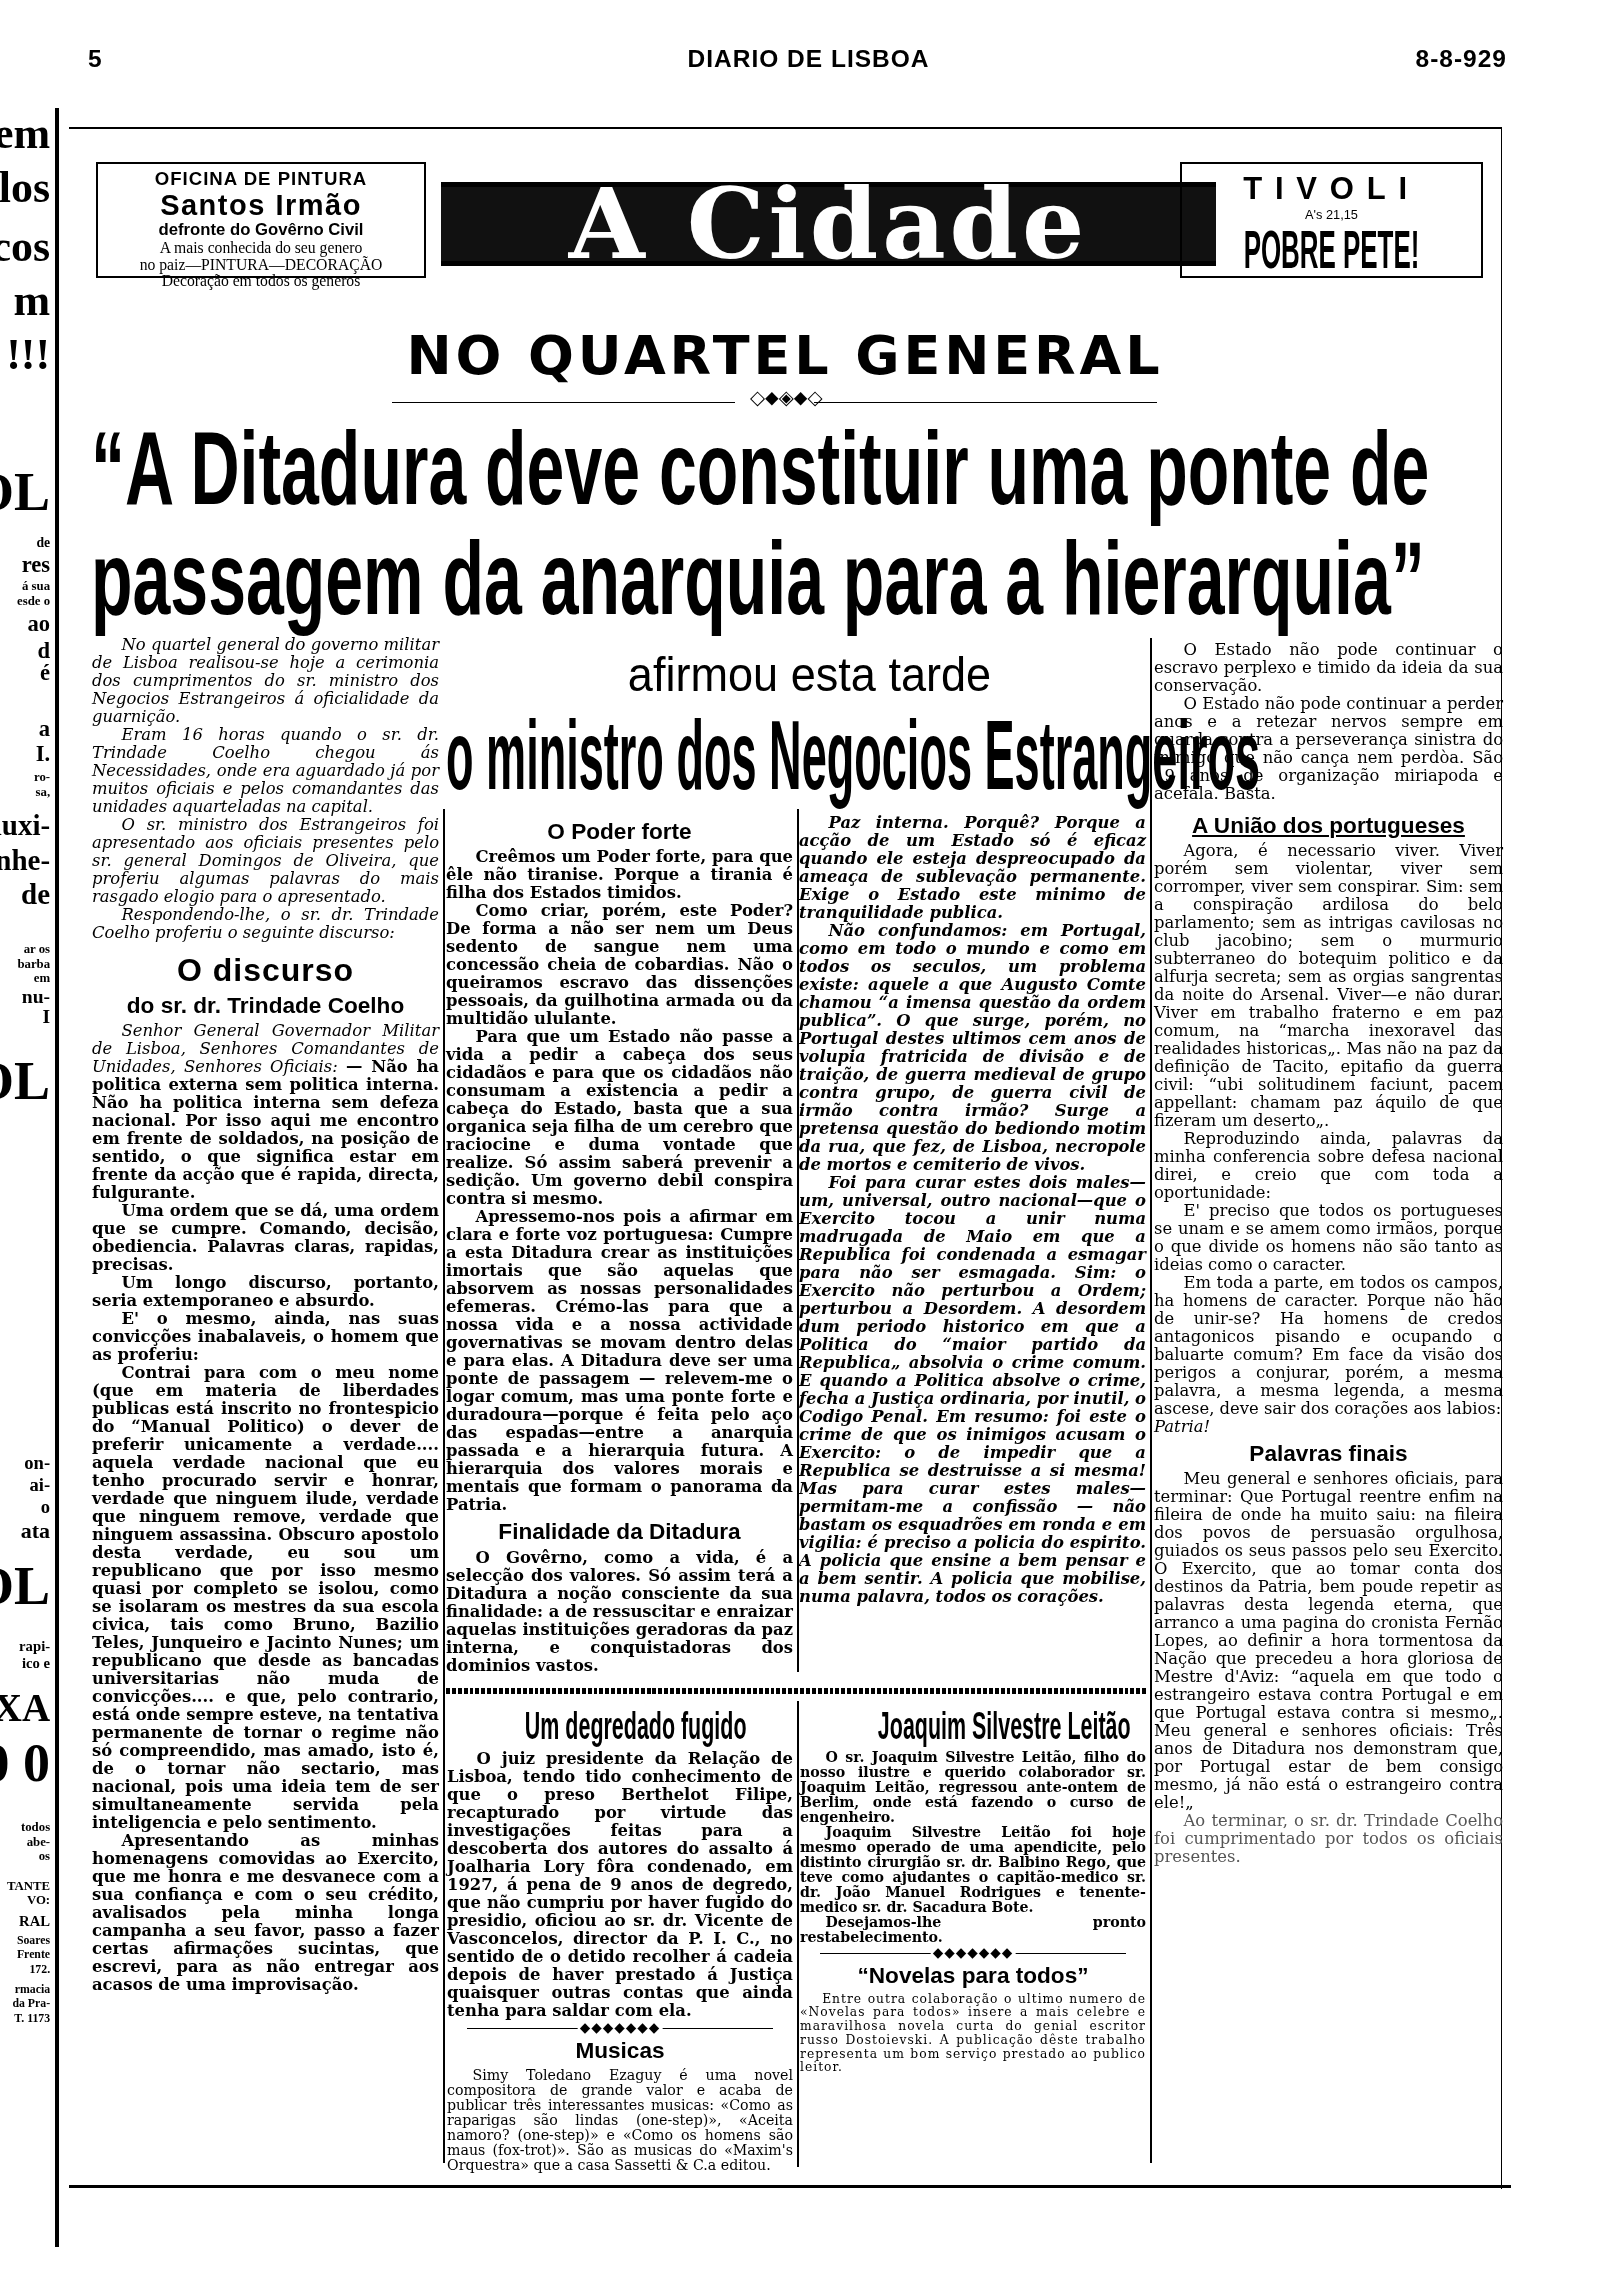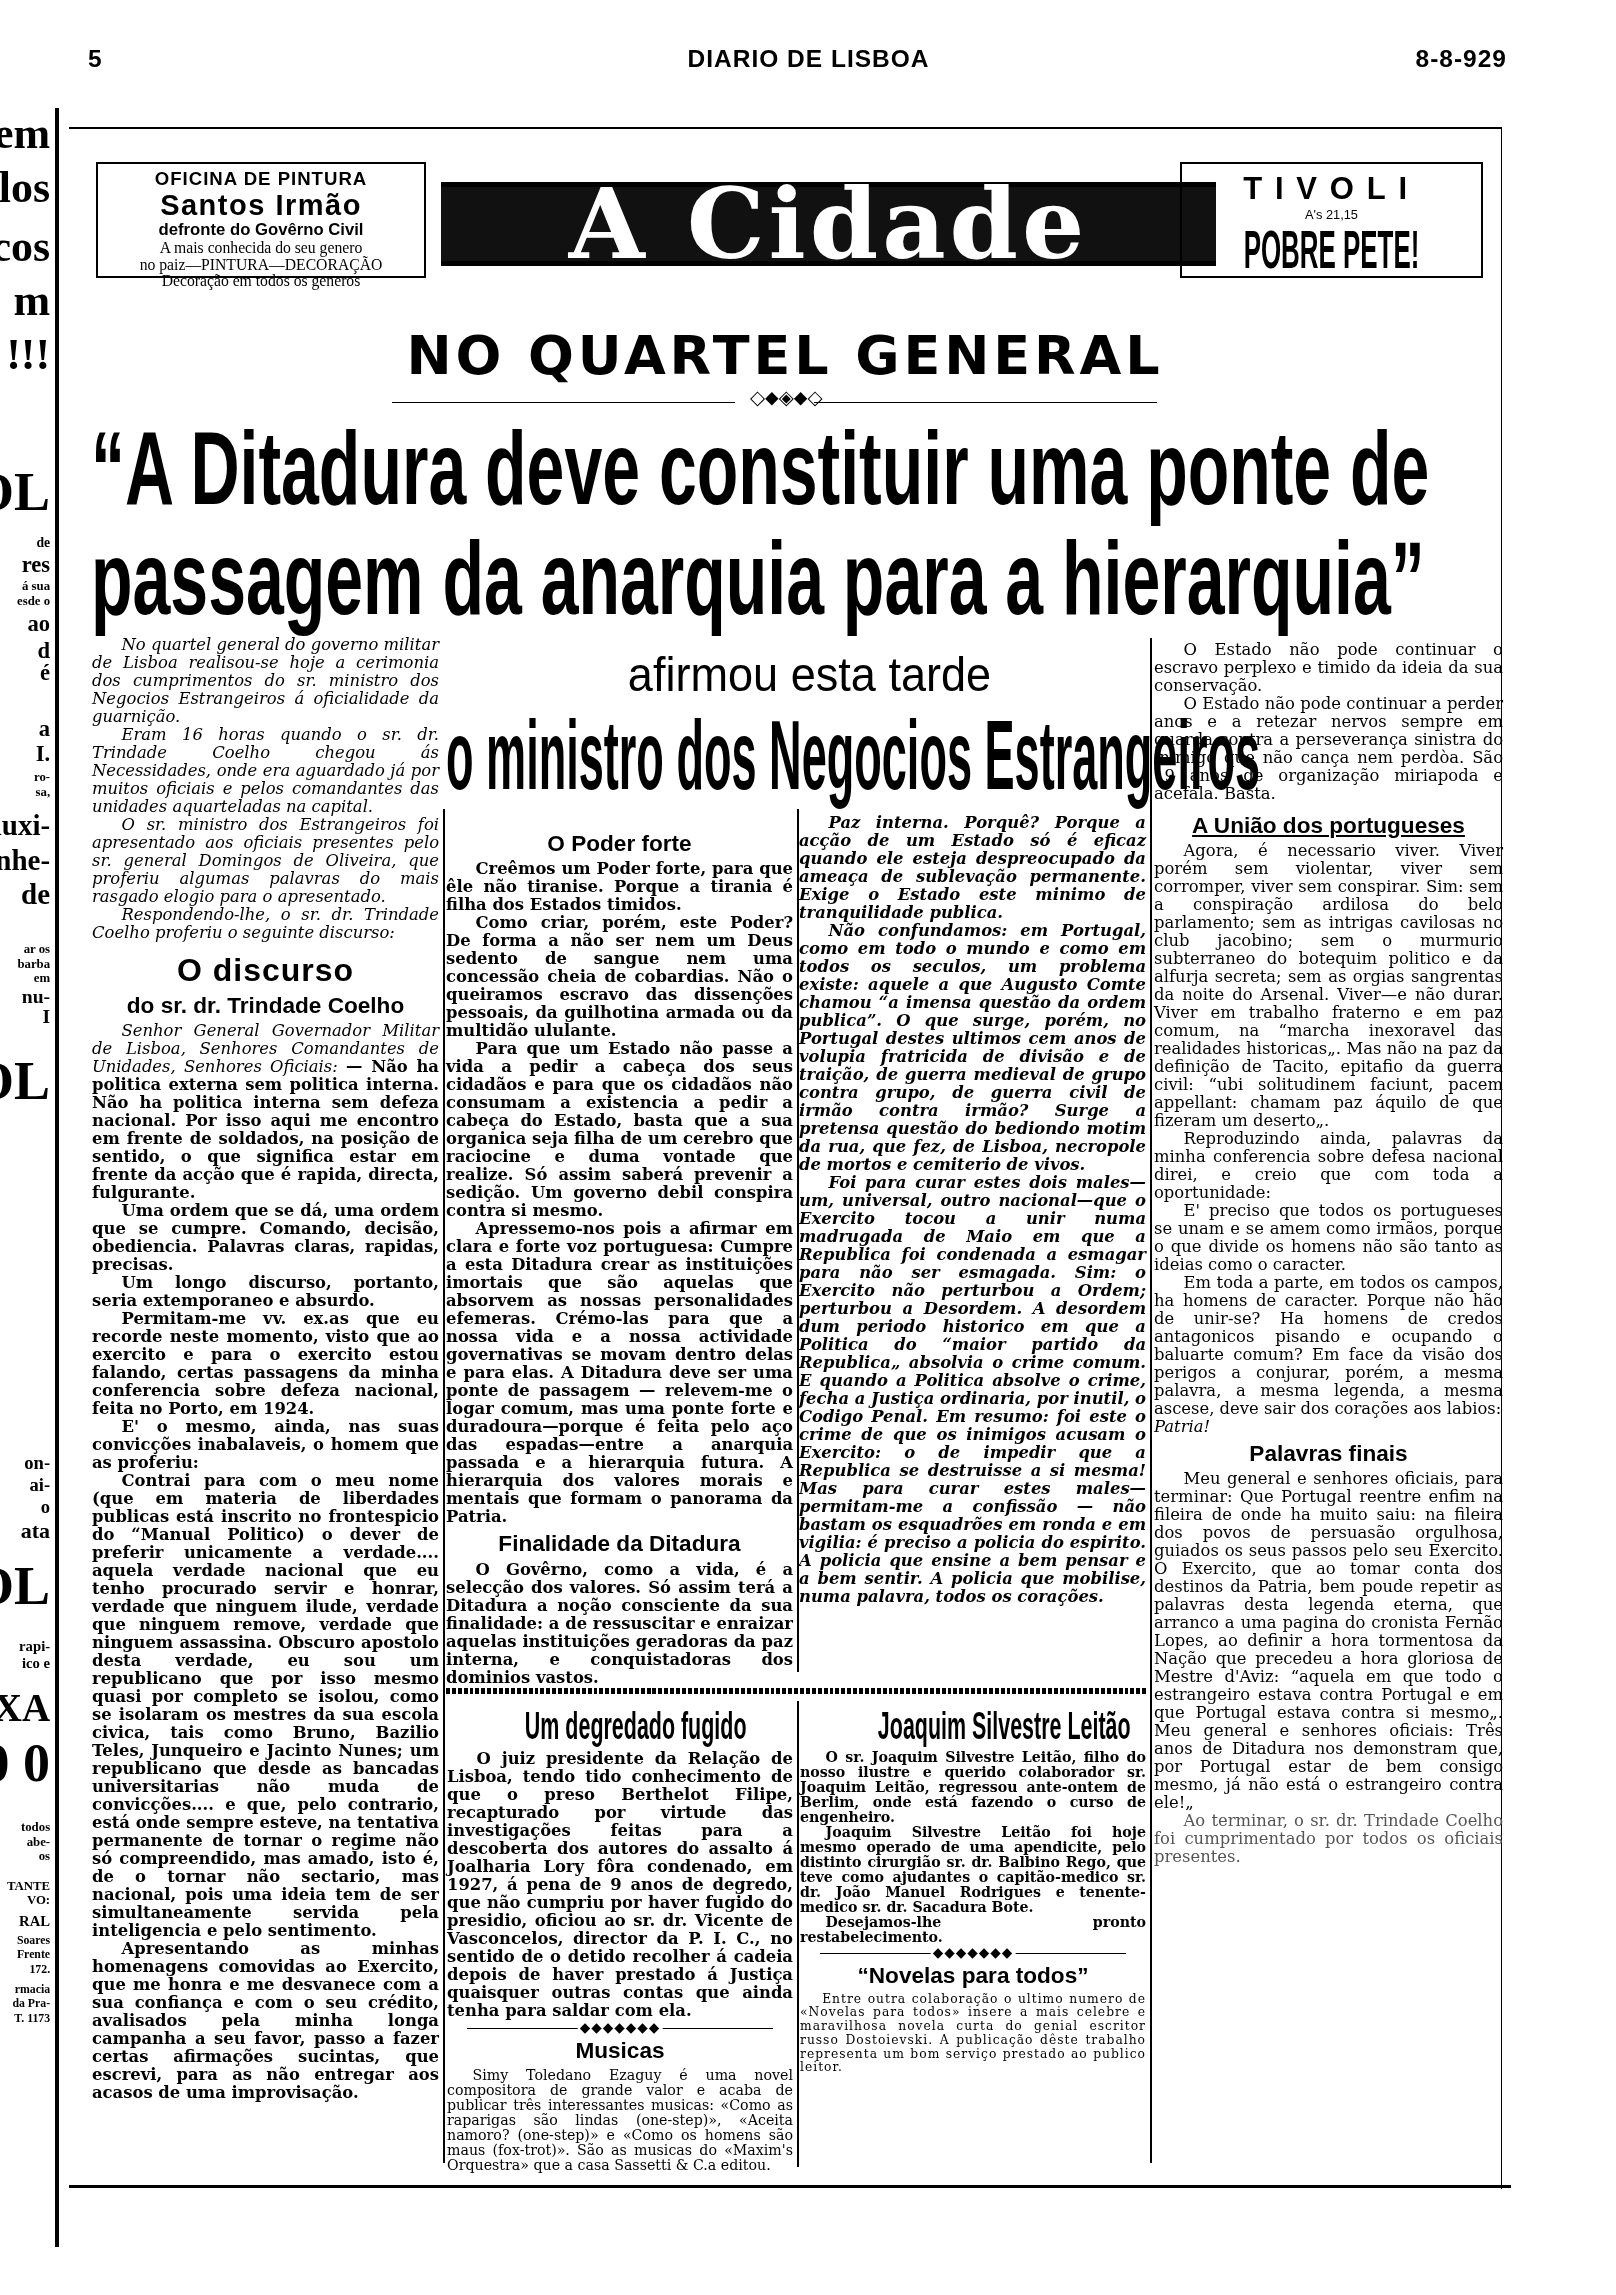--- a/index.html
+++ b/index.html
@@ -152,28 +152,27 @@
 <div class="abs col c1">
   <p class="it">No quartel general do governo militar de Lisboa realisou-se hoje a cerimonia dos cumprimentos do sr. ministro dos Negocios Estrangeiros á oficialidade da guarnição.</p>
   <p class="it">Eram 16 horas quando o sr. dr. Trindade Coelho chegou ás Necessidades, onde era aguardado já por muitos oficiais e pelos comandantes das unidades aquarteladas na capital.</p>
   <p class="it">O sr. ministro dos Estrangeiros foi apresentado aos oficiais presentes pelo sr. general Domingos de Oliveira, que proferiu algumas palavras do mais rasgado elogio para o apresentado.</p>
   <p class="it">Respondendo-lhe, o sr. dr. Trindade Coelho proferiu o seguinte discurso:</p>
   <div class="sub big" style="margin-top:10.8px;">O discurso</div>
   <div class="sub mid">do sr. dr. Trindade Coelho</div>
   <p><span class="it">Senhor General Governador Militar de Lisboa, Senhores Comandantes de Unidades, Senhores Oficiais:</span> <span style="font-weight:bold">— Não ha politica externa sem politica interna. Não ha politica interna sem defeza nacional. Por isso aqui me encontro em frente de soldados, na posição de sentido, o que significa estar em frente da acção que é rapida, directa, fulgurante.</span></p>
   <p style="font-weight:bold">Uma ordem que se dá, uma ordem que se cumpre. Comando, decisão, obediencia. Palavras claras, rapidas, precisas.</p>
   <p style="font-weight:bold">Um longo discurso, portanto, seria extemporaneo e absurdo.</p>
-  <p style="font-weight:bold">Permitam-me vv. ex.as que eu recorde neste momento, visto que ao exercito e para o exercito estou falando, certas passagens da minha conferencia sobre defeza nacional, feita no Porto, em 1924.</p>
   <p style="font-weight:bold">E' o mesmo, ainda, nas suas convicções inabalaveis, o homem que as proferiu:</p>
   <p style="font-weight:bold">Contrai para com o meu nome (que em materia de liberdades publicas está inscrito no frontespicio do “Manual Politico) o dever de preferir unicamente a verdade.... aquela verdade nacional que eu tenho procurado servir e honrar, verdade que ninguem ilude, verdade que ninguem remove, verdade que ninguem assassina. Obscuro apostolo desta verdade, eu sou um republicano que por isso mesmo quasi por completo se isolou, como se isolaram os mestres da sua escola civica, tais como Bruno, Bazilio Teles, Junqueiro e Jacinto Nunes; um republicano que desde as bancadas universitarias não muda de convicções.... e que, pelo contrario, está onde sempre esteve, na tentativa permanente de tornar o regime não só compreendido, mas amado, isto é, de o tornar não sectario, mas nacional, pois uma ideia tem de ser simultaneamente servida pela inteligencia e pelo sentimento.</p>
   <p style="font-weight:bold">Apresentando as minhas homenagens comovidas ao Exercito, que me honra e me desvanece com a sua confiança e com o seu crédito, avalisados pela minha longa campanha a seu favor, passo a fazer certas afirmações sucintas, que escrevi, para as não entregar aos acasos de uma improvisação.</p>
 </div>
 <div class="abs vrule" style="left:443px;top:809px;height:1354px;"></div>
 
-<div class="abs col c2" style="font-weight:bold;margin-top:12px;">
+<div class="abs col c2" style="font-weight:bold;">
   <div class="sub mid">O Poder forte</div>
   <p>Creêmos um Poder forte, para que êle não tiranise. Porque a tirania é filha dos Estados timidos.</p>
   <p>Como criar, porém, este Poder? De forma a não ser nem um Deus sedento de sangue nem uma concessão cheia de cobardias. Não o queiramos escravo das dissenções pessoais, da guilhotina armada ou da multidão ululante.</p>
   <p>Para que um Estado não passe a vida a pedir a cabeça dos seus cidadãos e para que os cidadãos não consumam a existencia a pedir a cabeça do Estado, basta que a sua organica seja filha de um cerebro que raciocine e duma vontade que realize. Só assim saberá prevenir a sedição. Um governo debil conspira contra si mesmo.</p>
   <p>Apressemo-nos pois a afirmar em clara e forte voz portuguesa: Cumpre a esta Ditadura crear as instituições imortais que são aquelas que absorvem as nossas personalidades efemeras. Crémo-las para que a nossa vida e a nossa actividade governativas se movam dentro delas e para elas. A Ditadura deve ser uma ponte de passagem — relevem-me o logar comum, mas uma ponte forte e duradoura—porque é feita pelo aço das espadas—entre a anarquia passada e a hierarquia futura. A hierarquia dos valores morais e mentais que formam o panorama da Patria.</p>
   <div class="sub mid">Finalidade da Ditadura</div>
   <p>O Govêrno, como a vida, é a selecção dos valores. Só assim terá a Ditadura a noção consciente da sua finalidade: a de ressuscitar e enraizar aquelas instituições geradoras da paz interna, e conquistadoras dos dominios vastos.</p>
 </div>
 <div class="abs vrule" style="left:797px;top:809px;height:863px;"></div>
 

